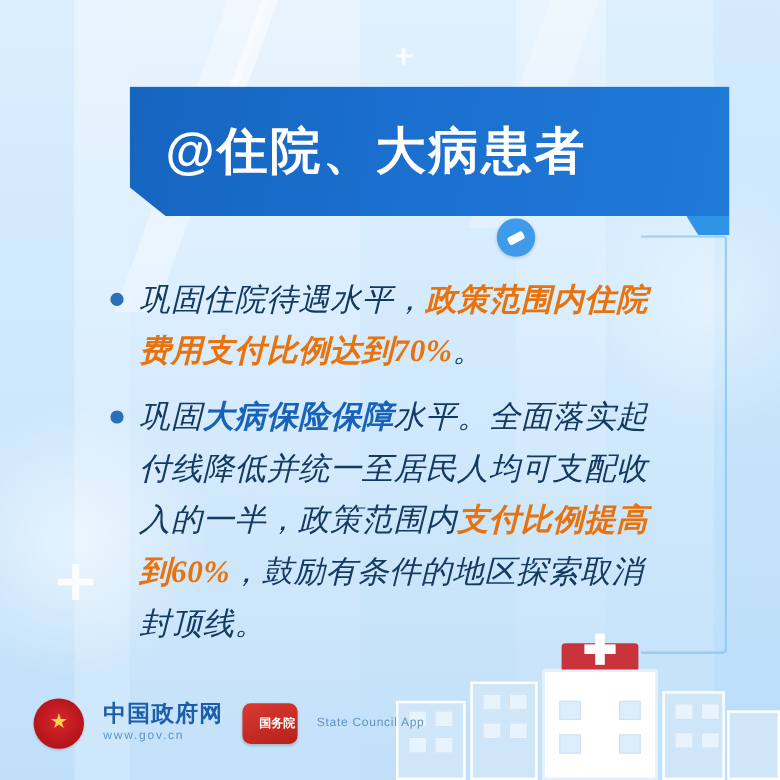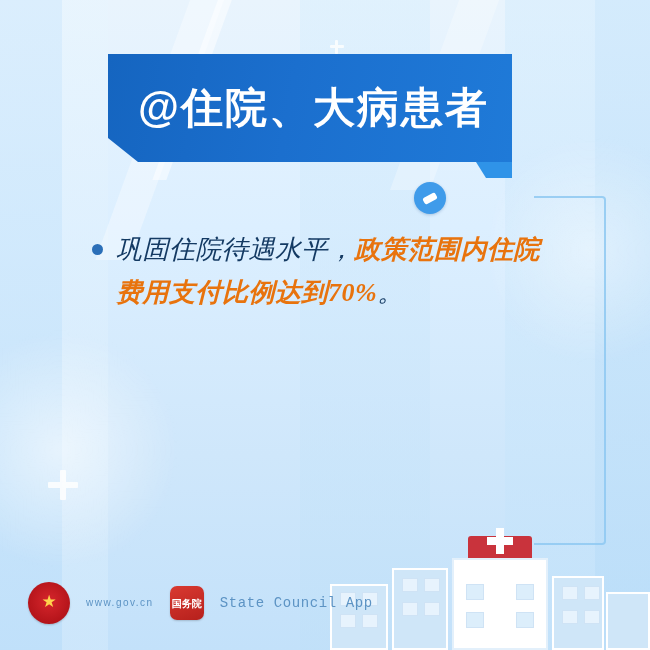--- a/index.html
+++ b/index.html
@@ -65,22 +65,22 @@
   .plus-1::after  { left: 12px; top: 0; width: 6px; height: 30px; }
 
   .plus-2 { left: 330px; top: 40px; width: 14px; height: 14px; opacity:.8;}
   .plus-2::before { left: 0; top: 5px; width: 14px; height: 3px; }
   .plus-2::after  { left: 5px; top: 0; width: 3px; height: 14px; }
 
   
   .banner-wrap {
     position: absolute;
     left: 108px;
-    top: 54px;
-    width: 404px;
+    top: 72px;
+    width: 500px;
     height: 108px;
   }
   .banner {
     position: absolute;
     inset: 0;
     background: linear-gradient(100deg, #1565c0 0%, #1b6fce 45%, #1f7ad8 100%);
     clip-path: polygon(0 0, 100% 0, 100% 100%, 30px 100%, 0 calc(100% - 24px));
     box-shadow: 0 2px 6px rgba(20,70,130,.18);
   }
   .banner-title {
@@ -271,34 +271,35 @@
     color: #fff;
     font-size: 10px;
     font-weight: bold;
     display: flex;
     align-items: center;
     justify-content: center;
     text-align: center;
     line-height: 11px;
     letter-spacing: 0;
     box-shadow: 0 1px 2px rgba(0,0,0,.18);
+    padding-left: 12px;
   }
   .app-text .cn {
     color: #14457e;
     font-size: 18px;
     font-weight: bold;
     letter-spacing: 1px;
     line-height: 21px;
   }
   .app-text .en {
     color: #5c93c4;
-    font-size: 14px;
+    font-size: 10px;
     letter-spacing: .6px;
     line-height: 14px;
-    font-family: Liberation Mono, monospace;
+    font-family: Liberation Sans, sans-serif;
   }
 </style>
 </head>
 <body>
 
 <div id="poster">
 
   <div class="band band-a"></div>
   <div class="band band-b"></div>
   <div class="band band-c"></div>
@@ -323,20 +324,26 @@
 
   <div class="content">
 
     <div class="item">
       <div class="bullet"></div>
       <div class="para">
         <span>巩固住院待遇水平，</span><span class="hl">政策范围内住院费用支付比例达到70%</span><span>。</span>
       </div>
     </div>
 
+    <div class="item">
+      <div class="bullet"></div>
+      <div class="para">
+        <span>巩固</span><span class="hl2">大病保险保障</span><span>水平。全面落实起付线降低并统一至居民人均可支配收入的一半，政策范围内</span><span class="hl">支付比例提高到60%</span><span>，鼓励有条件的地区探索取消封顶线。</span>
+      </div>
+    </div>
 
   </div>
 
   <div class="skyline">
     <div class="bldg" style="left:330px; width:58px; height:66px;"></div>
     <div class="bldg" style="left:392px; width:56px; height:82px;"></div>
     <div class="bldg" style="left:552px; width:52px; height:74px;"></div>
     <div class="bldg" style="left:606px; width:44px; height:58px;"></div>
 
     <div class="hosp"></div>
@@ -360,20 +367,21 @@
     <div class="win" style="left:584px; bottom:50px; width:16px; height:14px;"></div>
     <div class="win" style="left:562px; bottom:26px; width:16px; height:14px;"></div>
     <div class="win" style="left:584px; bottom:26px; width:16px; height:14px;"></div>
   </div>
 
   <div class="footer">
     <div class="gov-emblem">
       <span class="star">★</span>
     </div>
     <div class="gov-text">
+      <div class="cn">中国政府网</div>
       <div class="en">www.gov.cn</div>
     </div>
     <div class="app-badge">国务院</div>
     <div class="app-text">
       <div class="en">State Council App</div>
     </div>
   </div>
 
 </div>
 

